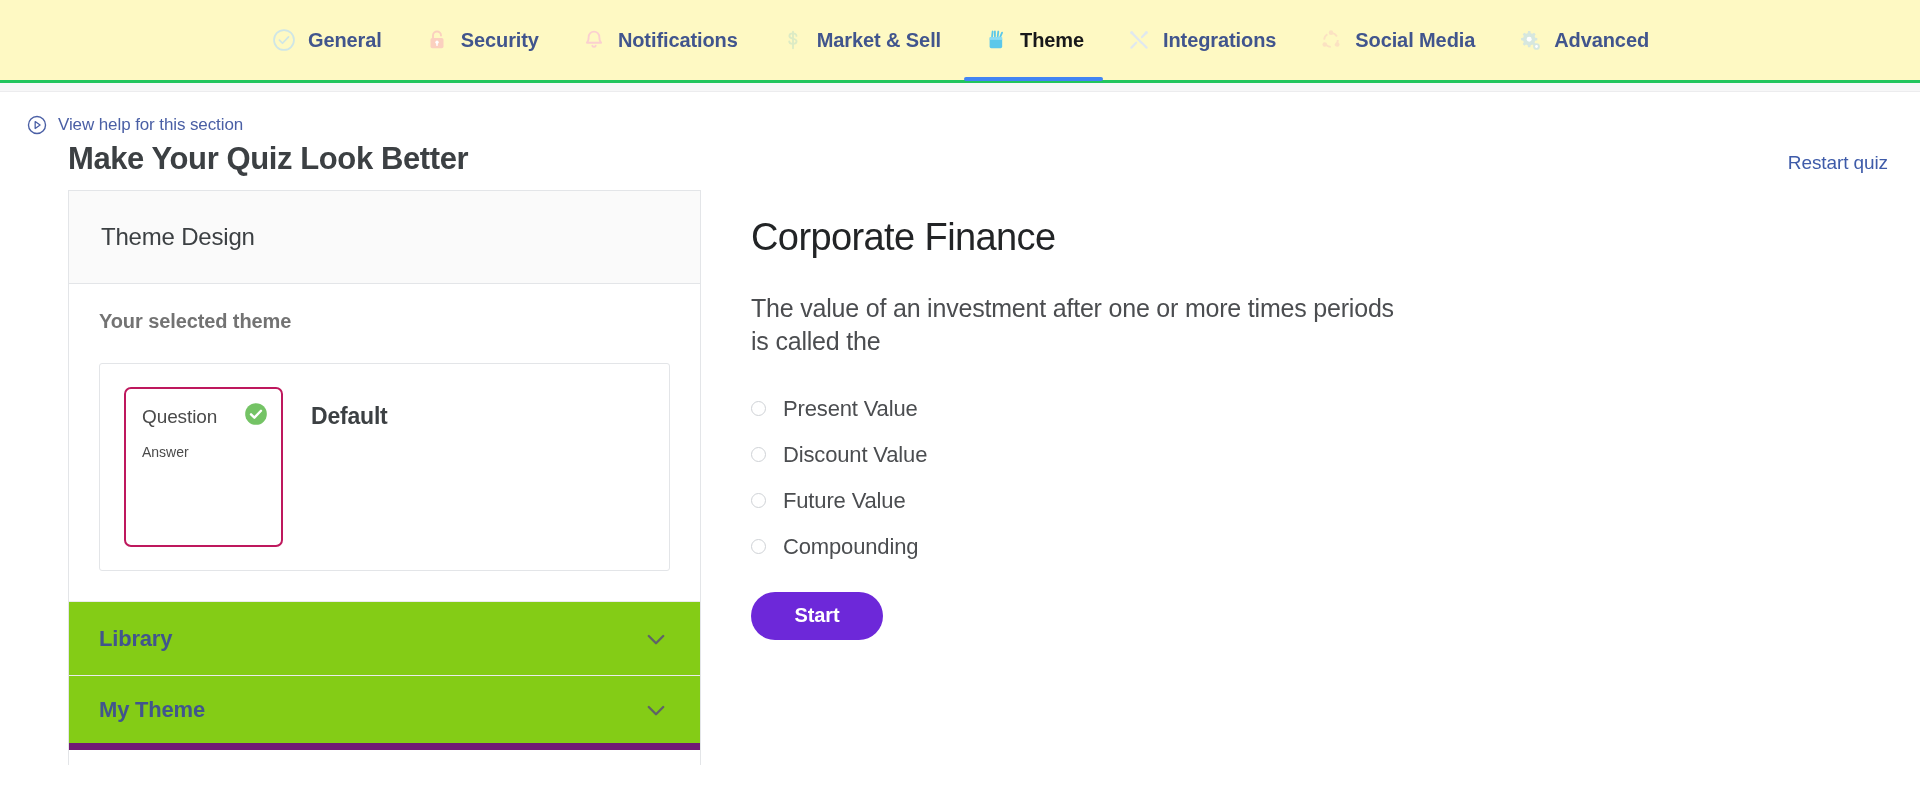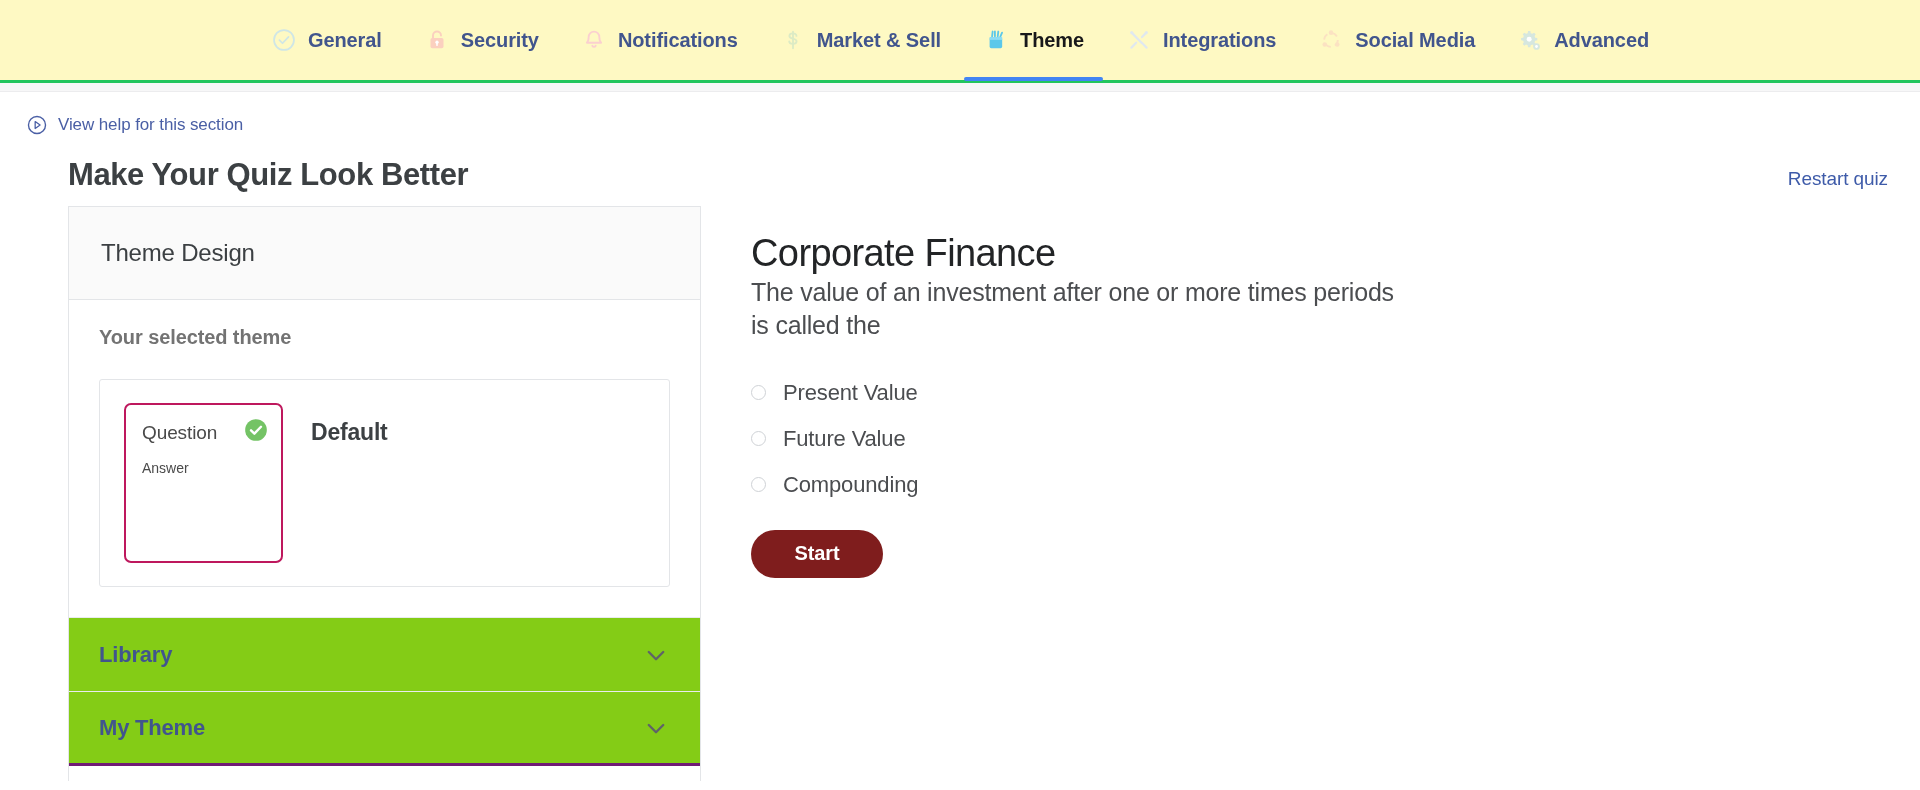--- a/index.html
+++ b/index.html
@@ -79,21 +79,21 @@
   }
   .help-icon { width: 22px; height: 22px; display: block; }
   .help-text {
     font-size: 17px;
     color: #4a5fa5;
     letter-spacing: -0.1px;
   }
 
   
   .titlerow {
-    margin-top: 22px;
+    margin-top: 6px;
     padding: 0 32px 0 68px;
     display: flex;
     align-items: flex-end;
     justify-content: space-between;
   }
   .page-title {
     font-size: 31px;
     font-weight: 700;
     color: #3c4043;
     letter-spacing: -0.4px;
@@ -200,21 +200,21 @@
     height: 74px;
     display: flex;
     align-items: center;
     justify-content: space-between;
     padding: 0 30px;
     border-bottom: 1px solid #e9ebee;
     background: #84cc16;
     cursor: pointer;
     box-sizing: border-box;
   }
-  .accordion:last-child { border-bottom: 3px solid #701a75; }
+  .accordion:last-child { border-bottom: 7px solid #701a75; }
   .accordion-label {
     font-size: 22px;
     color: #41558d;
     font-weight: 600;
     letter-spacing: -0.2px;
   }
   .chevron { width: 28px; height: 28px; display: block; }
 
   
   .right-panel {
@@ -224,20 +224,21 @@
   }
   .quiz-title {
     font-size: 38px;
     font-weight: 400;
     color: #222426;
     letter-spacing: -0.6px;
     margin: 0;
     line-height: 1.15;
   }
   .quiz-question {
+    margin-top: 32px;
     font-size: 25px;
     line-height: 1.32;
     color: #4b4d50;
     max-width: 660px;
     font-weight: 400;
     letter-spacing: -0.2px;
   }
   .options { margin-top: 28px; }
   .option {
     display: flex;
@@ -264,21 +265,21 @@
   .start-btn {
     margin-top: 22px;
     display: inline-flex;
     align-items: center;
     justify-content: center;
     min-width: 132px;
     height: 48px;
     padding: 0 28px;
     border: none;
     border-radius: 24px;
-    background: #7f1d1d;
+    background: #6d28d9;
     color: #ffffff;
     font-size: 20px;
     font-weight: 700;
     font-family: "Liberation Sans", sans-serif;
     letter-spacing: -0.1px;
     cursor: pointer;
   }
 </style>
 </head>
 <body>
@@ -440,20 +441,24 @@
     <h2 class="quiz-title">Corporate Finance</h2>
     <div class="quiz-question">The value of an investment after one or more times periods is called the</div>
 
     <div class="options">
       <div class="option">
         <span class="radio"></span>
         <span class="option-label">Present Value</span>
       </div>
       <div class="option">
         <span class="radio"></span>
+        <span class="option-label">Discount Value</span>
+      </div>
+      <div class="option">
+        <span class="radio"></span>
         <span class="option-label">Future Value</span>
       </div>
       <div class="option">
         <span class="radio"></span>
         <span class="option-label">Compounding</span>
       </div>
     </div>
 
     <button class="start-btn">Start</button>
   </div>

